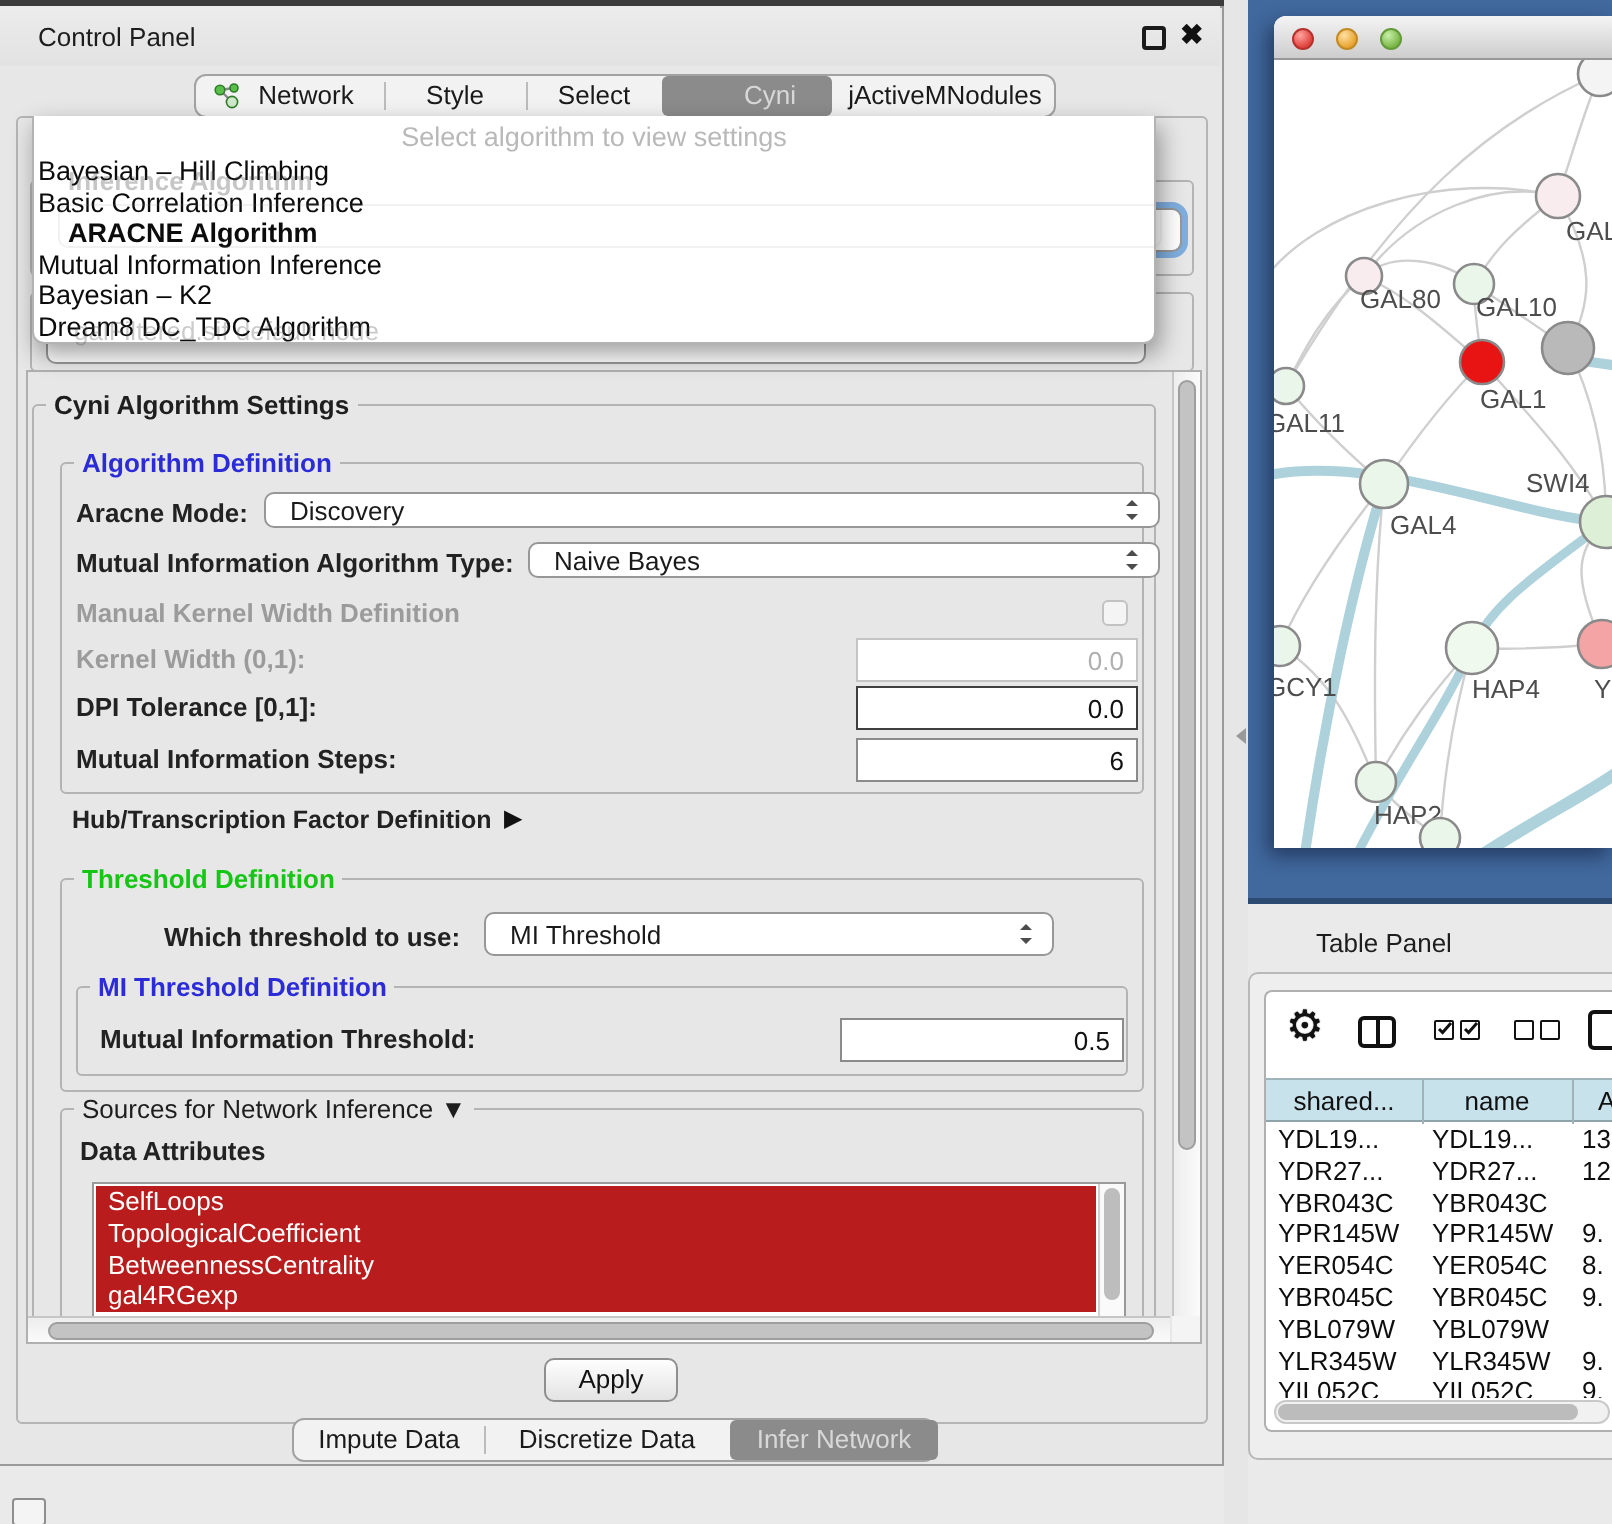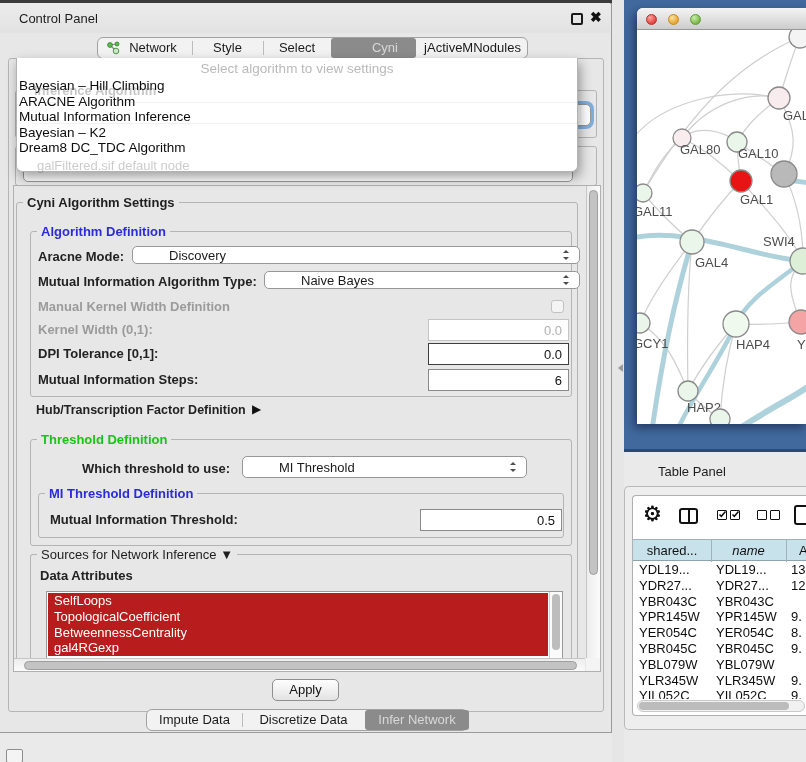--- a/index.html
+++ b/index.html
@@ -14,32 +14,32 @@
 #closebtn{left:591px;top:6px;font-size:14px;color:#111;font-weight:bold;}
 .tabbar{background:#f2f2f2;border:1px solid #a2a2a2;border-radius:6px;}
 #toptabs{left:97px;top:33px;width:431px;height:22px;}
 .tabseg{position:absolute;top:0;height:20px;line-height:20px;font-size:13px;color:#1a1a1a;text-align:center;}
 .tabsel{background:#8b8b8b;border-radius:3px;color:#d8d8d8;}
 .tabsep{position:absolute;top:3px;width:1px;height:14px;background:#bcbcbc;}
 #tabpanel{left:8px;top:54px;width:596px;height:654px;border:1px solid #b5b5b5;border-radius:3px;background:#e7e7e7;}
 .gb{position:absolute;border:1px solid #b4b4b4;border-radius:3px;}
 .gbtitle{position:absolute;top:-8px;left:6px;background:#e7e7e7;padding:0 4px;font-size:13px;font-weight:bold;color:#1e1e1e;line-height:15px;white-space:nowrap;}
 .combo{position:absolute;background:#fff;border:1px solid #979797;border-radius:5px;font-size:13px;color:#1a1a1a;}
-.combo .ctext{position:absolute;left:12px;top:1px;line-height:16px;white-space:nowrap;margin-left:24px;}
+.combo .ctext{position:absolute;left:12px;top:1px;line-height:16px;white-space:nowrap;}
 .updown{position:absolute;right:9px;top:50%;margin-top:-5px;width:7px;height:10px;}
 .updown:before{content:"";position:absolute;left:0;top:0;border:3.5px solid transparent;border-bottom:3.5px solid #4c4c4c;border-top:none;}
 .updown:after{content:"";position:absolute;left:0;bottom:0;border:3.5px solid transparent;border-top:3.5px solid #4c4c4c;border-bottom:none;}
 .field{position:absolute;background:#fff;border:1px solid #8b8b8b;font-size:13px;color:#111;text-align:right;padding:3px 6px 0 0;}
 .blab{position:absolute;font-size:13px;font-weight:bold;color:#222;white-space:nowrap;}
 .dis{color:#9b9b9b;}
 #popup{left:16px;top:54px;width:562px;height:114px;background:#fff;border:1px solid #b3b3b3;border-top:none;border-radius:0 0 6px 6px;box-shadow:2px 5px 12px rgba(0,0,0,0.38);z-index:50;}
 #popup .phold{position:absolute;left:0;top:3px;width:100%;text-align:center;color:#b9b9b9;font-size:13.5px;}
 #plist{position:absolute;left:0;top:20px;width:100%;}
 .pitem{height:15.5px;line-height:15.5px;font-size:13.5px;color:#0c0c0c;padding-left:2px;white-space:nowrap;}
-.pitem.bold{font-weight:normal;}
+.pitem.bold{font-weight:bold;margin-left:15px;}
 .ghost{position:absolute;opacity:0.3;}
 #scrollpane{left:4px;top:126px;width:588px;height:487px;border:1px solid #b0b0b0;background:#e7e7e7;overflow:hidden;}
 .vscroll{position:absolute;background:linear-gradient(90deg,#ededed,#fbfbfb);border-left:1px solid #c6c6c6;}
 .vthumb{position:absolute;left:2px;width:9px;background:#c3c3c3;border:1px solid #9e9e9e;border-radius:6px;}
 .hscroll{position:absolute;background:linear-gradient(#ededed,#fbfbfb);border-top:1px solid #c6c6c6;}
 .hthumb{position:absolute;top:2px;height:9px;background:#c3c3c3;border:1px solid #9e9e9e;border-radius:6px;}
 #attrlist{left:32px;top:405px;width:517px;height:71px;background:#fff;border:1px solid #9a9a9a;overflow:hidden;}
 #attrsel{position:absolute;left:1px;top:1px;width:500px;}
 .litem{height:15.8px;line-height:15.8px;font-size:13px;color:#fff;padding-left:6px;}
 #listvscroll{position:absolute;right:0;top:0;width:13px;height:69px;background:#fafafa;border-left:1px solid #d0d0d0;}
@@ -180,20 +180,21 @@
         <div class="abs" style="right:0;bottom:0;width:14px;height:13px;background:#f4f4f4;"></div>
       </div>
 
       <div id="applybtn" class="abs">Apply</div>
     </div>
 
     <div id="popup" class="abs">
       <div class="phold">Select algorithm to view settings</div>
       <div id="plist">
           <div class="pitem">Bayesian – Hill Climbing</div>
+          <div class="pitem">Basic Correlation Inference</div>
           <div class="pitem bold">ARACNE Algorithm</div>
           <div class="pitem">Mutual Information Inference</div>
           <div class="pitem">Bayesian – K2</div>
           <div class="pitem">Dream8 DC_TDC Algorithm</div>
         </div>
       <div class="ghost blab" style="left:17px;top:25px;color:#444;">Inference Algorithm</div>
       <div class="ghost" style="left:12px;top:44px;width:552px;height:22px;border:1px solid #888;border-radius:5px;opacity:0.12;"></div>
       <div class="ghost" style="left:20px;top:100px;font-size:13px;color:#555;">galFiltered.sif default node</div>
     </div>
 
@@ -289,21 +290,21 @@
         <svg width="9" height="9">
           <path d="M1.5,4.5 L3.3,6.3 L7.5,1.5" stroke="#111" fill="none" stroke-width="1.5"></path>
         </svg>
       </div>
     <div class="cb" style="left:124px;top:14px;"></div>
     <div class="cb" style="left:137px;top:14px;"></div>
     <div class="abs pageicon"></div>
     <div id="thead" class="abs">
       <div class="hcell" style="left:0;width:78px;">shared...</div>
       <div class="hsep" style="left:78px;"></div>
-      <div class="hcell" style="left:78px;width:75px;font-style:italic;">name</div>
+      <div class="hcell" style="left:78px;width:75px;">name</div>
       <div class="hsep" style="left:153px;"></div>
       <div class="hcell" style="left:166px;width:40px;text-align:left;">A</div>
     </div>
     <div id="trows" class="abs">
         <div class="trow">
           <div class="tcell c0">YDL19...</div>
           <div class="tcell c1">YDL19...</div>
           <div class="tcell c2">13</div>
         </div>
         <div class="trow">

